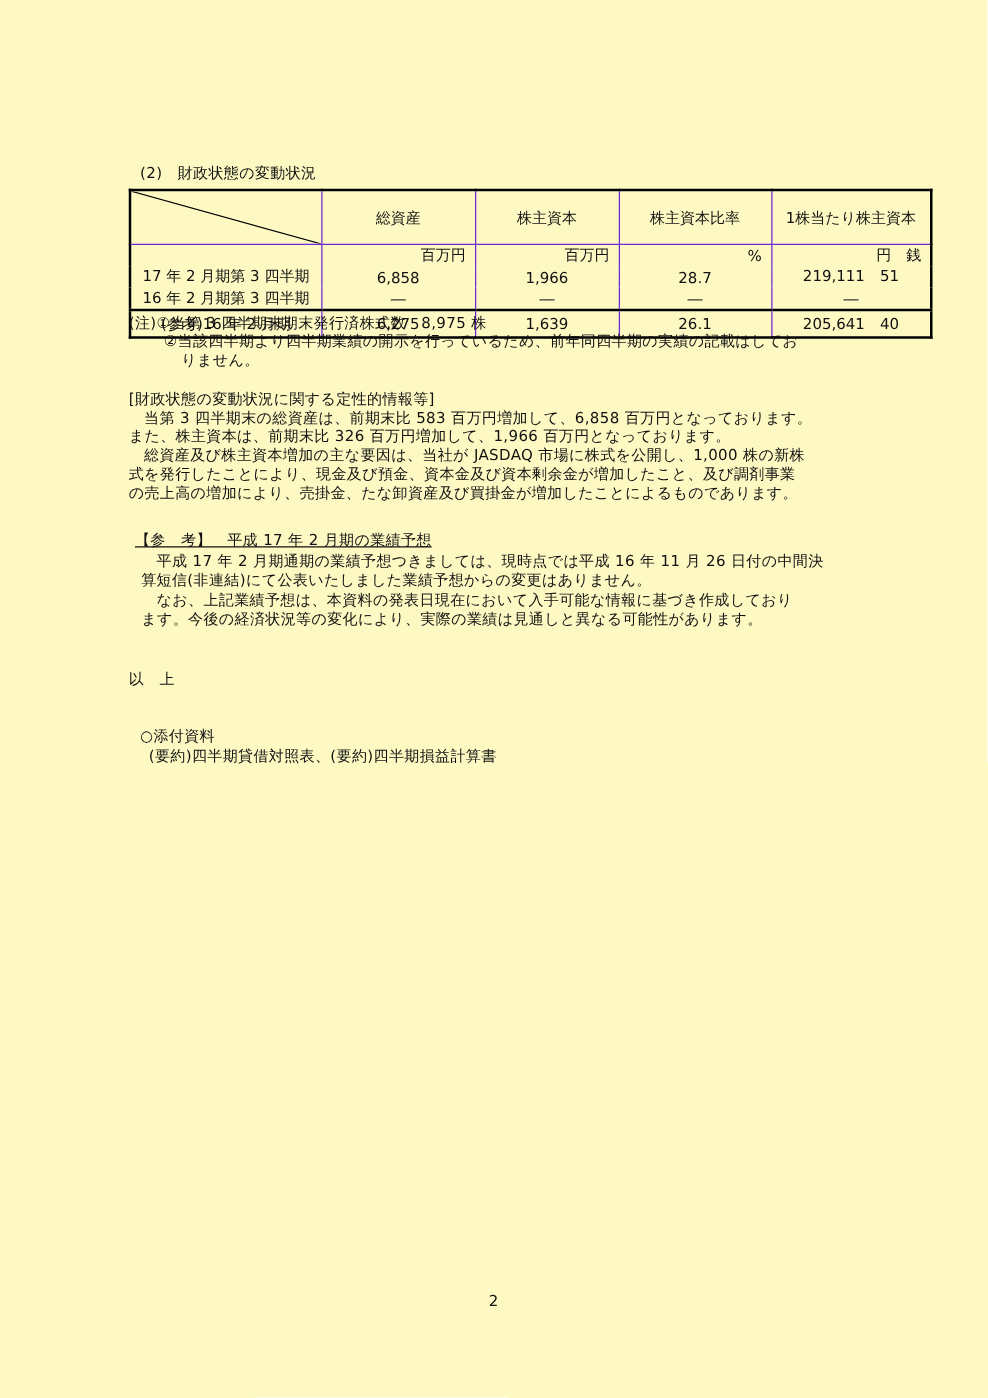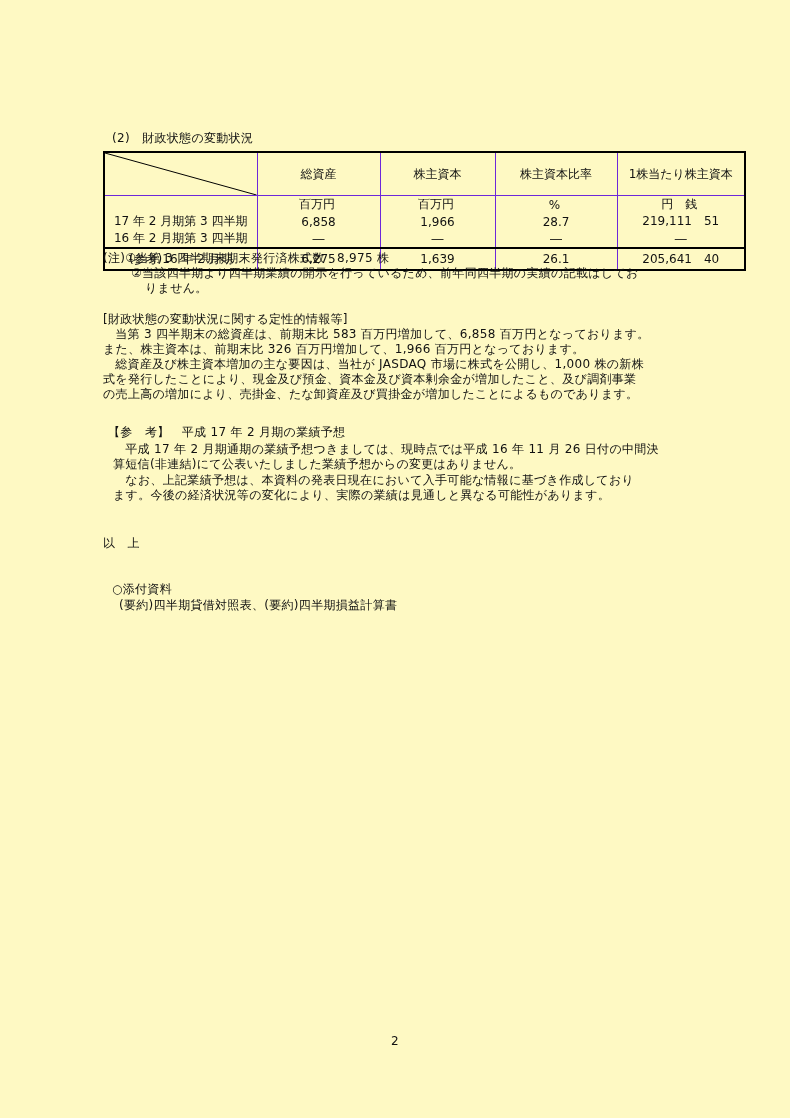--- a/index.html
+++ b/index.html
@@ -14,21 +14,21 @@
   
   table.fin {
     border-collapse:collapse; table-layout:fixed; width:641px;
     border:2px solid #000; font-size:12px;
   }
   table.fin th, table.fin td {
     border:1px solid #6d28d9; padding:0 4px; overflow:hidden;
     font-weight:normal; white-space:pre;
   }
   tr.hdr th { height:21px; text-align:center; vertical-align:middle; font-size:12px; }
-  tr.units td { height:15px; border-bottom:none; text-align:center; padding-right:7px; vertical-align:middle; }
+  tr.units td { height:15px; border-bottom:none; text-align:right; padding-right:7px; vertical-align:middle; }
   tr.d1 td, tr.d2 td { border-top:none; border-bottom:none; height:17px; vertical-align:middle; }
   tr.d2 td { border-bottom:2px solid #000; }
   tr.ref td { border-top:none; height:20px; vertical-align:middle; }
   td.lbl { text-align:center; }
   td.val { text-align:center; }
   th.corner { position:relative; }
   th.corner svg { position:absolute; left:0; top:0; width:100%; height:100%; display:block; }
 </style>
 </head>
 <body>
@@ -94,21 +94,21 @@
   <div class="abs txt" style="left:131px; top:266px;">②当該四半期より四半期業績の開示を行っているため、前年同四半期の実績の記載はしてお</div>
   <div class="abs txt" style="left:145px; top:281px;">りません。</div>
 
   <div class="abs txt" style="left:103px; top:312px;">[財政状態の変動状況に関する定性的情報等]</div>
   <div class="abs txt" style="left:103px; top:327px;">　当第 3 四半期末の総資産は、前期末比 583 百万円増加して、6,858 百万円となっております。</div>
   <div class="abs txt" style="left:103px; top:342px;">また、株主資本は、前期末比 326 百万円増加して、1,966 百万円となっております。</div>
   <div class="abs txt" style="left:103px; top:357px;">　総資産及び株主資本増加の主な要因は、当社が JASDAQ 市場に株式を公開し、1,000 株の新株</div>
   <div class="abs txt" style="left:103px; top:372px;">式を発行したことにより、現金及び預金、資本金及び資本剰余金が増加したこと、及び調剤事業</div>
   <div class="abs txt" style="left:103px; top:387px;">の売上高の増加により、売掛金、たな卸資産及び買掛金が増加したことによるものであります。</div>
 
-  <div class="abs txt" style="left:108px; top:425px;">【参　考】　平成 17 年 2 月期の業績予想</div>
+  <div class="abs txt" style="left:108px; top:425px;text-decoration:underline;">【参　考】　平成 17 年 2 月期の業績予想</div>
   <div class="abs txt" style="left:113px; top:442px;">　平成 17 年 2 月期通期の業績予想つきましては、現時点では平成 16 年 11 月 26 日付の中間決</div>
   <div class="abs txt" style="left:113px; top:457px;">算短信(非連結)にて公表いたしました業績予想からの変更はありません。</div>
   <div class="abs txt" style="left:113px; top:473px;text-align:right;">　なお、上記業績予想は、本資料の発表日現在において入手可能な情報に基づき作成しており</div>
   <div class="abs txt" style="left:113px; top:488px;">ます。今後の経済状況等の変化により、実際の業績は見通しと異なる可能性があります。</div>
 
   <div class="abs txt" style="left:103px; top:536px; width:577px; text-align:left;">以　上</div>
 
   <div class="abs txt" style="left:112px; top:582px;">○添付資料</div>
   <div class="abs txt" style="left:119px; top:598px;">(要約)四半期貸借対照表、(要約)四半期損益計算書</div>
 

